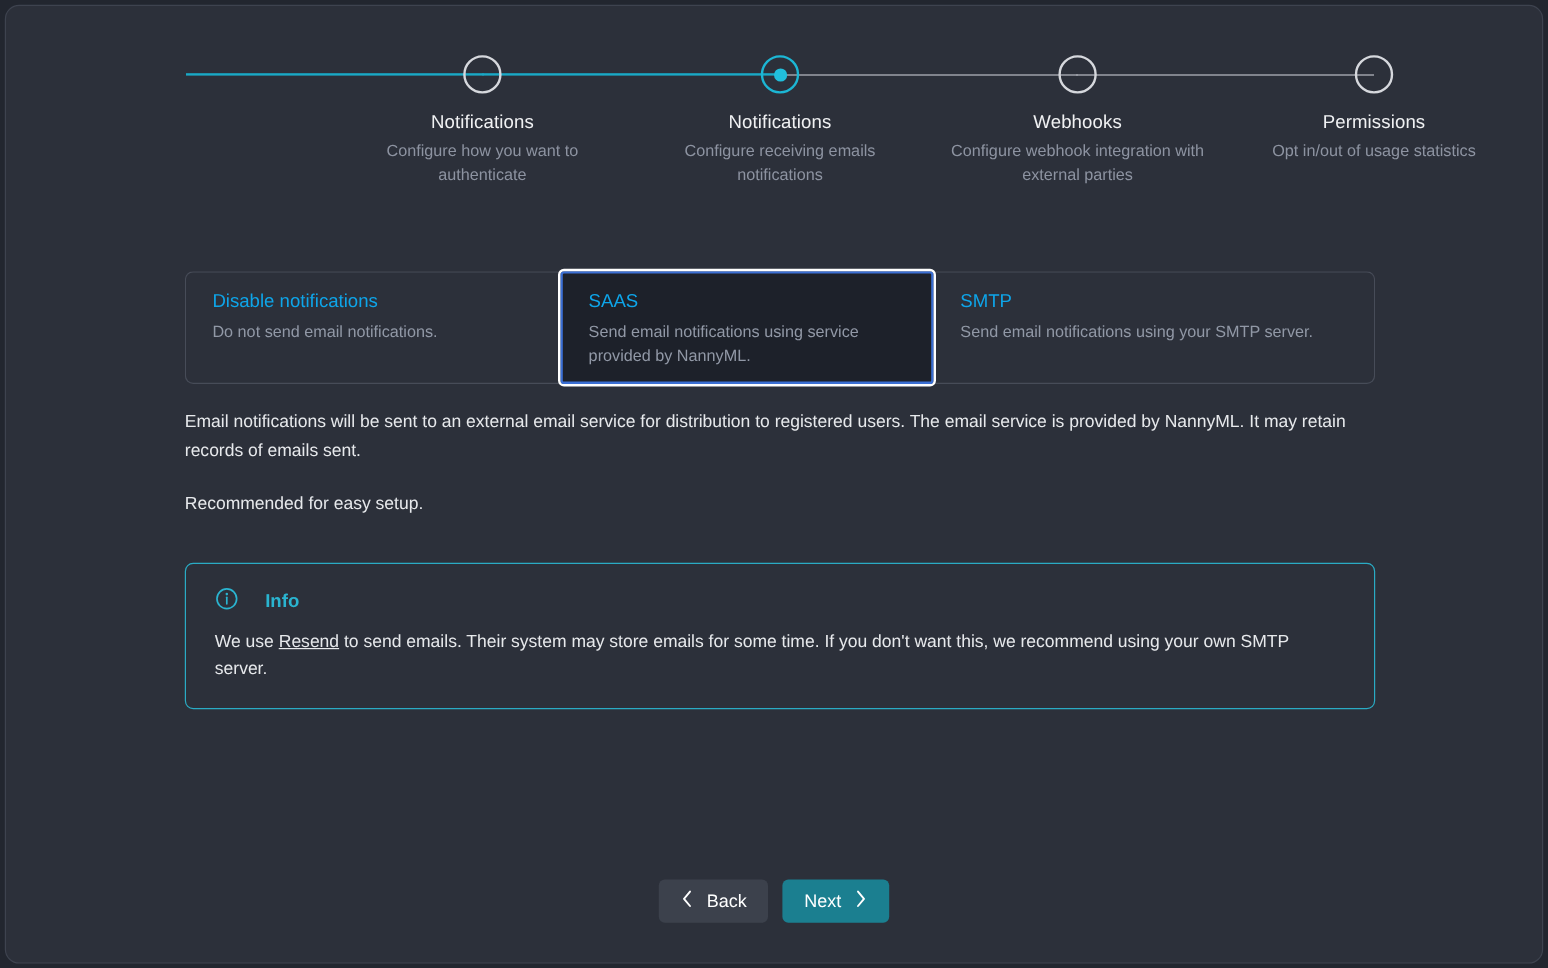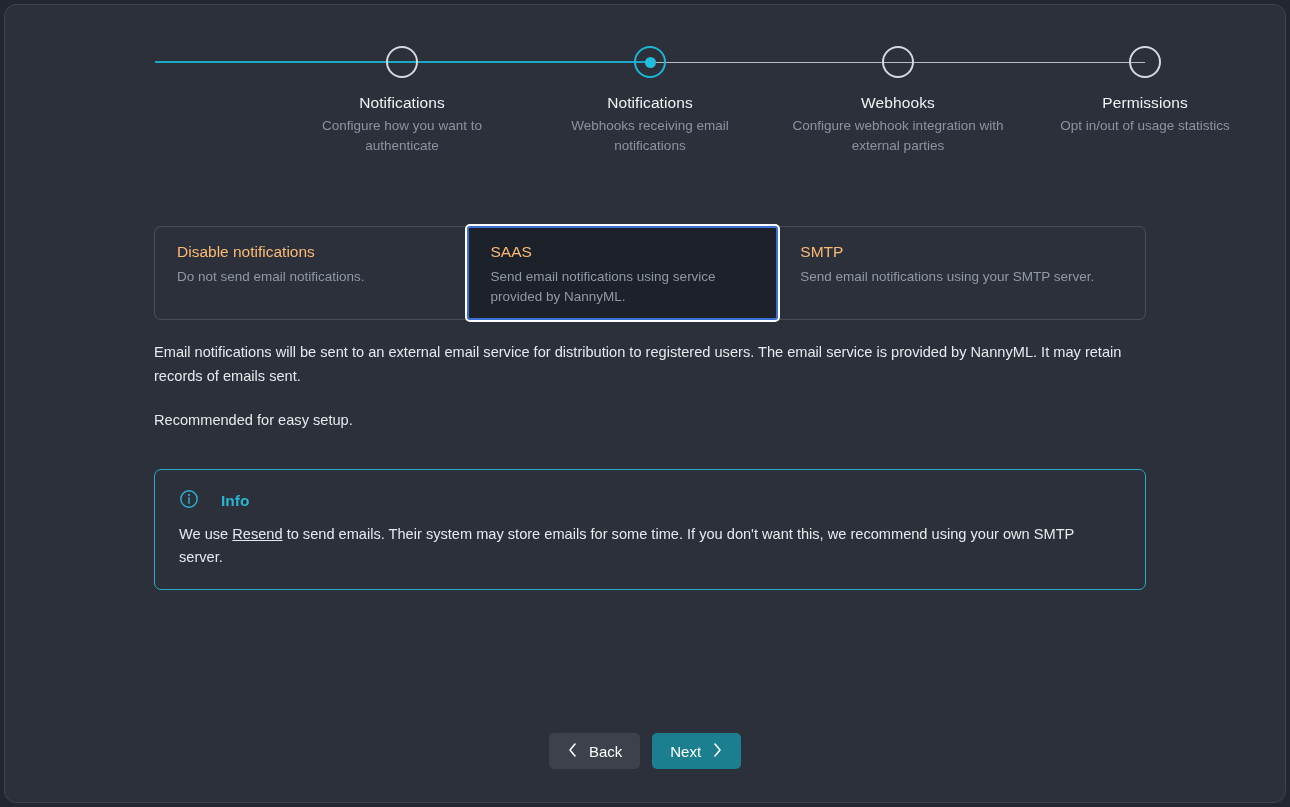--- a/index.html
+++ b/index.html
@@ -131,21 +131,21 @@
     padding-top: 15px;
   }
   .opt-card.last {
     width: 390px;
     border-radius: 0 7px 7px 0;
     border-left: none;
     margin-left: 0;
   }
   .opt-title {
     font-size: 15.5px;
-    color: #fdba74;
+    color: #0ea5e9;
     margin-bottom: 6px;
   }
   .opt-desc {
     font-size: 13.5px;
     line-height: 20px;
     color: #9198a6;
   }
 
   
   #body-copy {
@@ -241,21 +241,21 @@
       <div class="step-sub">Configure how you want to authenticate</div>
     </div>
 
     <div class="step" style="left:521px;">
       <div class="step-circle-wrap">
         <div class="step-circle active">
           <div class="inner-dot"></div>
         </div>
       </div>
       <div class="step-title">Notifications</div>
-      <div class="step-sub">Webhooks receiving email notifications</div>
+      <div class="step-sub">Configure receiving emails notifications</div>
     </div>
 
     <div class="step" style="left:1016px;">
       <div class="step-circle-wrap">
         <div class="step-circle"></div>
       </div>
       <div class="step-title">Permissions</div>
       <div class="step-sub">Opt in/out of usage statistics</div>
     </div>
 

